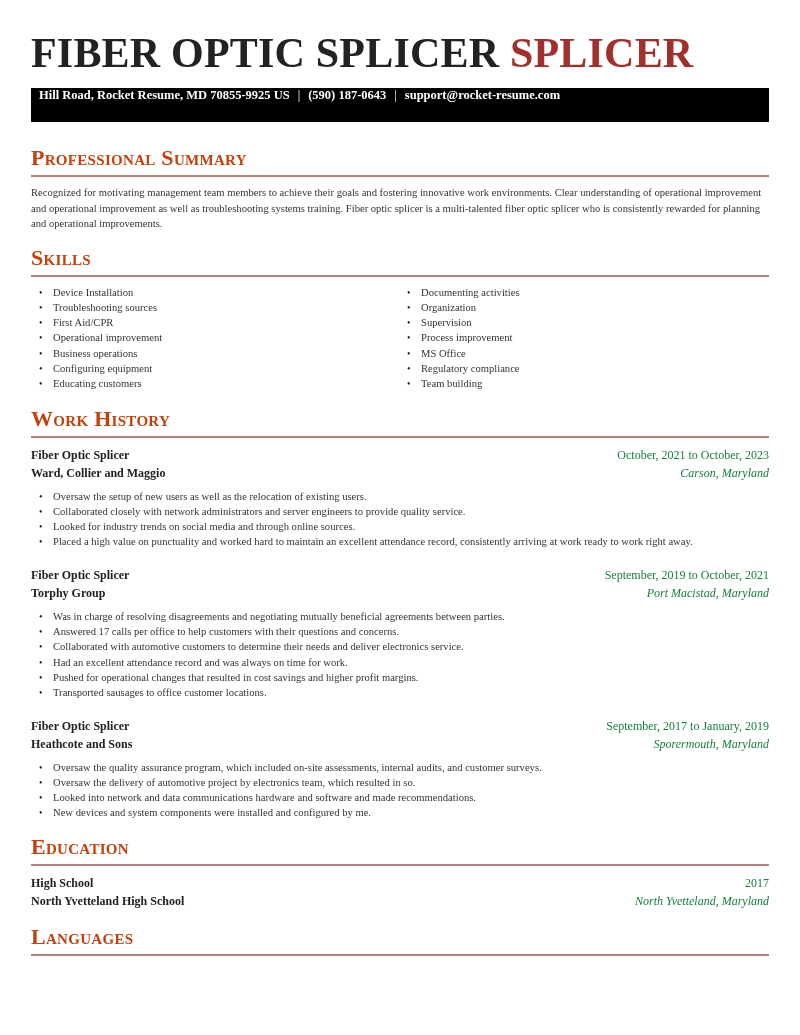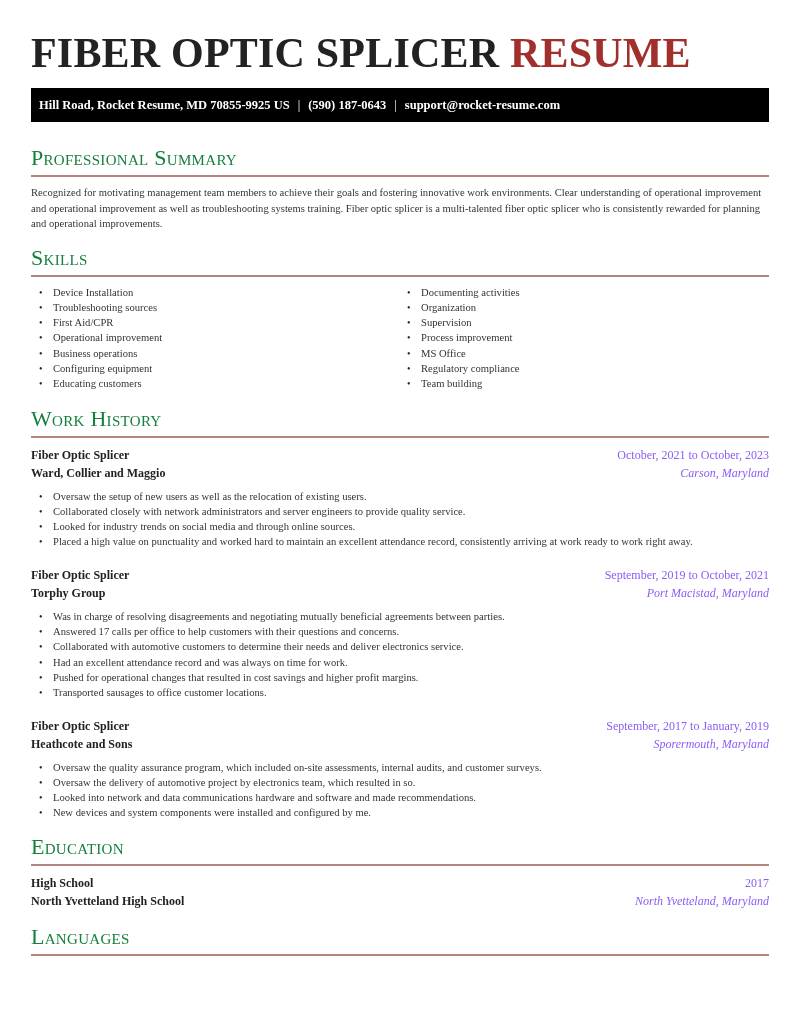--- a/index.html
+++ b/index.html
@@ -23,32 +23,32 @@
       margin-top: 2px;
     }
     .title .accent { color: #a12f2b; }
     .contact-bar {
       margin-top: 12px;
       background: #000000;
       color: #ffffff;
       height: 34px;
       padding: 0 8px;
       display: flex;
-      align-items: center;
+      align-items: flex-start;
       font-size: 12.5px;
       font-weight: bold;
       white-space: nowrap;
     }
     .contact-bar .sep { margin: 0 8px; font-weight: normal; }
     .section-head {
       font-size: 22px;
-      font-weight: normal;
+      font-weight: bold;
       font-variant: small-caps;
       line-height: 26px;
-      color: #15803d;
+      color: #c2410c;
       letter-spacing: 0.3px;
     }
     .rule {
       height: 2px;
       background: #b6847f;
       margin-top: 4px;
     }
     .summary-head { margin-top: 23px; }
     .summary-text {
       margin-top: 8px;
@@ -85,34 +85,34 @@
     .job { margin-top: 8px; }
     .job + .job { margin-top: 16px; }
     .row {
       display: flex;
       justify-content: space-between;
       align-items: baseline;
       font-size: 12px;
       line-height: 18px;
     }
     .row .left { font-weight: bold; color: #222222; }
-    .row .right { color: #8b5cf6; }
+    .row .right { color: #15803d; }
     .row .italic { font-style: italic; }
     .job ul.bullets { margin-top: 7px; }
     .edu-head { margin-top: 13px; }
     .edu { margin-top: 8px; }
     .lang-head { margin-top: 14px; }
     .langs { margin-top: 7px; }
   </style>
 </head>
 <body>
 
 <div class="page">
 
-  <h1 class="title"><span>FIBER OPTIC SPLICER</span> <span class="accent">RESUME</span></h1>
+  <h1 class="title"><span>FIBER OPTIC SPLICER</span> <span class="accent">SPLICER</span></h1>
 
   <div class="contact-bar">
     <span>Hill Road, Rocket Resume, MD 70855-9925 US</span>
     <span class="sep">|</span>
     <span>(590) 187-0643</span>
     <span class="sep">|</span>
     <span>support@rocket-resume.com</span>
   </div>
 
   <section>

